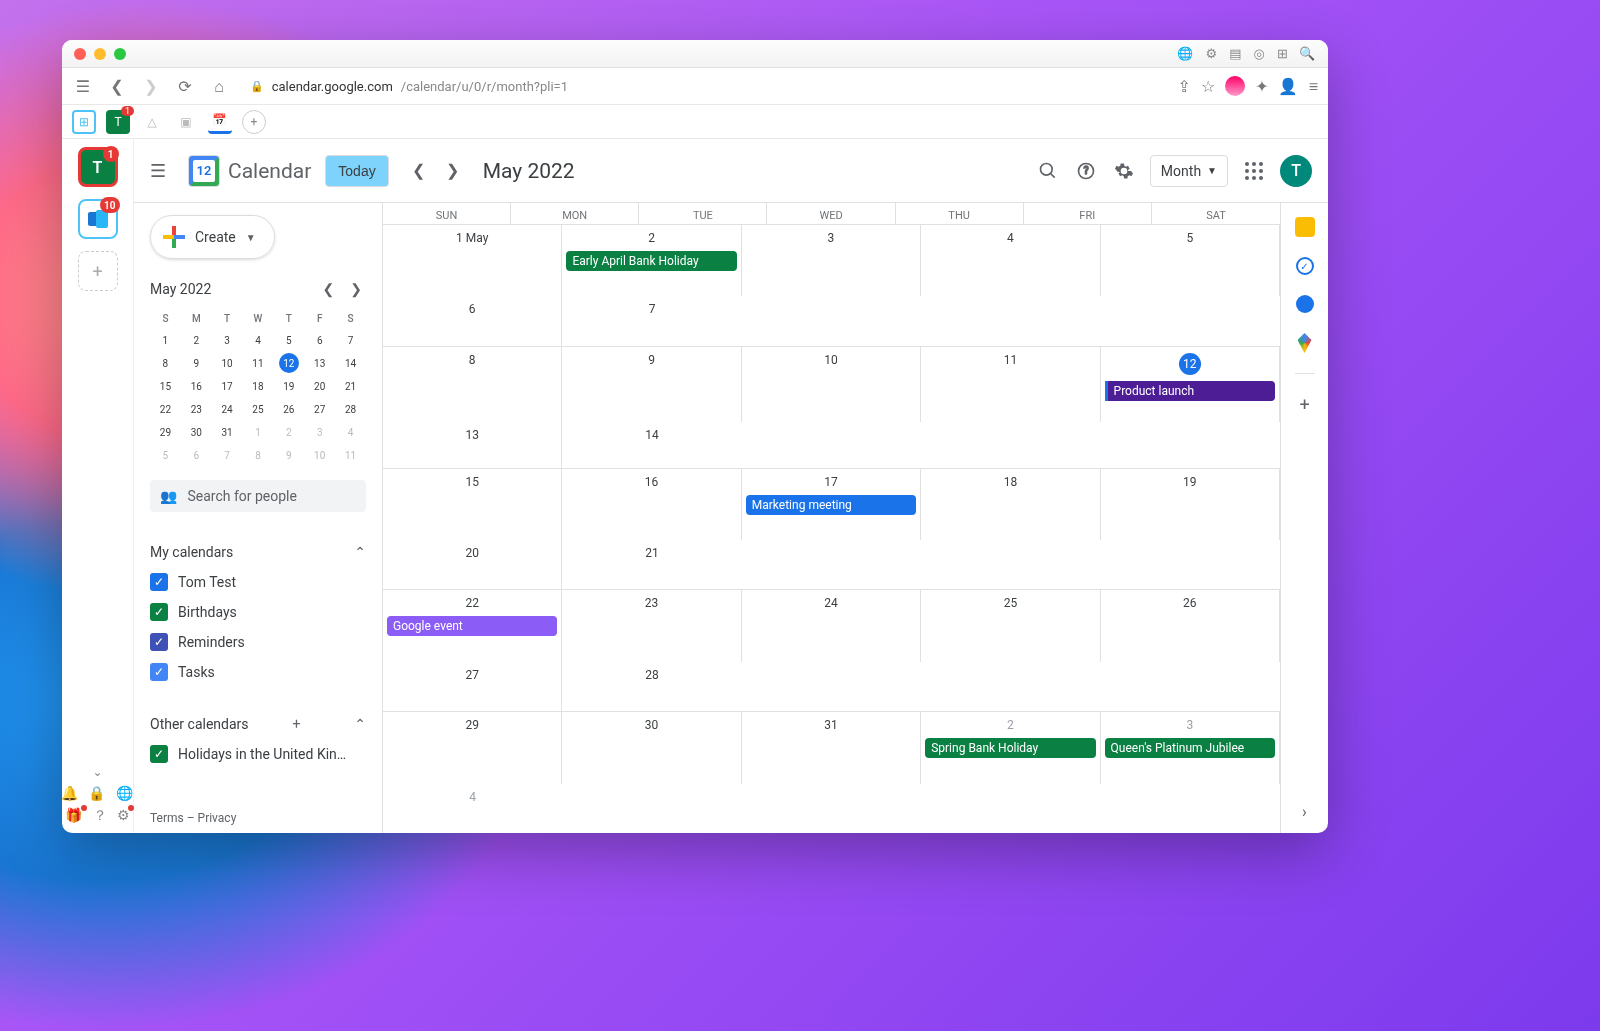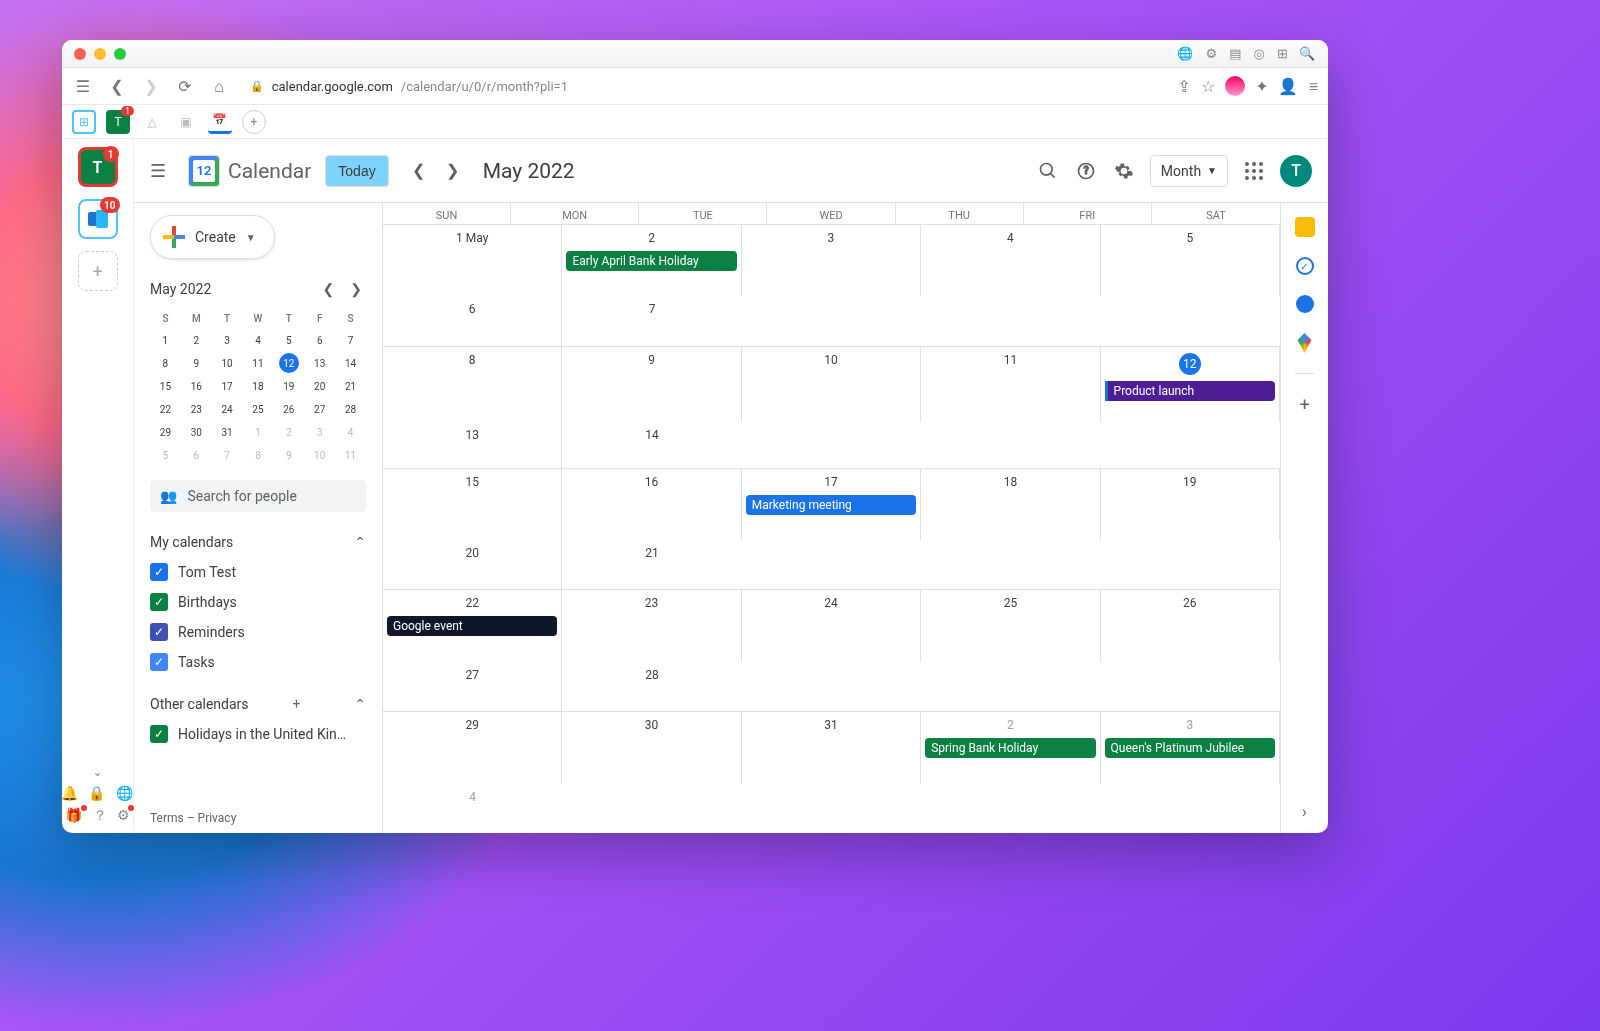--- a/index.html
+++ b/index.html
@@ -98,21 +98,21 @@
   .minical-hdr .arrows span{cursor:pointer;padding:4px;}
   .minical-grid { display:grid; grid-template-columns:repeat(7,1fr); gap:2px 0; margin-top:8px;
     font-size:10px; color:#70757a; text-align:center;}
   .minical-grid .dow { font-weight:500; padding:4px 0;}
   .minical-grid .d { padding:5px 0; cursor:pointer; border-radius:50%; color:#3c4043;}
   .minical-grid .d.muted{color:#bbb;}
   .minical-grid .d.today{background:#1a73e8;color:#fff;width:20px;height:20px;margin:0 auto;
     display:flex;align-items:center;justify-content:center;}
   .search-people { margin-top:14px; background:#f1f3f4; border-radius:4px; padding:8px 10px;
     display:flex; align-items:center; gap:10px; color:#5f6368; font-size:14px;}
-  .cal-section { margin-top:18px;}
+  .cal-section { margin-top:28px;}
   .cal-section-hdr { display:flex; align-items:center; font-size:14px; color:#3c4043;
     cursor:pointer; padding:4px 0;}
   .cal-section-hdr .chev{margin-left:auto;color:#5f6368;}
   .cal-section-hdr .addico{margin-left:auto;margin-right:10px;color:#5f6368;}
   .cal-list { margin-top:6px; display:flex; flex-direction:column; gap:6px;}
   .cal-item { display:flex; align-items:center; gap:10px; font-size:14px; color:#3c4043;
     padding:3px 0;}
   .cbx { width:18px;height:18px;border-radius:3px;display:flex;align-items:center;
     justify-content:center;color:#fff;font-size:12px;flex-shrink:0;}
   .footer-links { margin-top:auto; font-size:12px; color:#5f6368; padding-top:12px;}
@@ -127,21 +127,21 @@
   .daycell { border-right:1px solid #e0e0e0; padding:4px 4px; position:relative; min-height:0;}
   .daycell:last-child{border-right:none;}
   .daynum { text-align:center; font-size:12px; color:#3c4043; padding:2px 0 4px;}
   .daynum.muted{color:#9aa0a6;}
   .daynum.today span{background:#1a73e8;color:#fff;border-radius:50%;display:inline-flex;
     width:22px;height:22px;align-items:center;justify-content:center;}
   .event { font-size:12px; color:#fff; border-radius:4px; padding:3px 6px;
     white-space:nowrap; overflow:hidden; text-overflow:ellipsis; margin-top:2px;}
   .ev-green{background:#0b8043;}
   .ev-blue{background:#1a73e8;}
-  .ev-orange{background:#0f172a;}
+  .ev-orange{background:#8b5cf6;}
   .ev-yellow{background:#4c1d95;color:#fff;position:relative;border-left:3px solid #1a73e8;border-top-left-radius:0;border-bottom-left-radius:0;}
 
   .sidepanel { width:48px; border-left:1px solid #e0e0e0; display:flex; flex-direction:column;
     align-items:center; padding-top:14px; gap:20px;}
   .sp-ico { width:20px;height:20px;border-radius:4px;}
   .sp-keep{background:#fbbc04;}
   .sp-tasks{background:#fff;border:2px solid #1a73e8;border-radius:50%;position:relative;width:18px;height:18px;}
   .sp-tasks::after{content:'✓';position:absolute;inset:0;color:#1a73e8;font-size:10px;display:flex;align-items:center;justify-content:center;}
   .sp-contacts{background:#1a73e8;border-radius:50%;width:18px;height:18px;}
   .sp-maps{width:14px;height:20px;background:conic-gradient(#4285f4,#ea4335,#fbbc04,#34a853,#4285f4);clip-path:polygon(50% 0,100% 35%,50% 100%,0 35%);}

